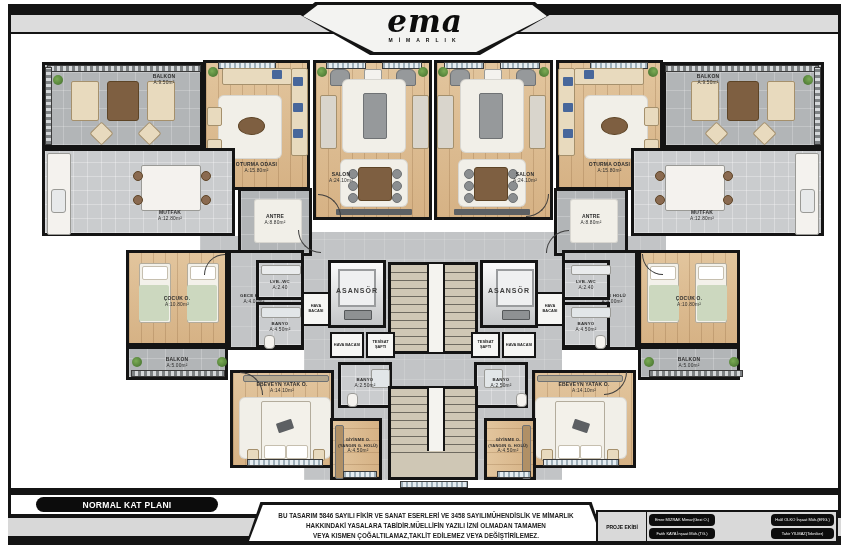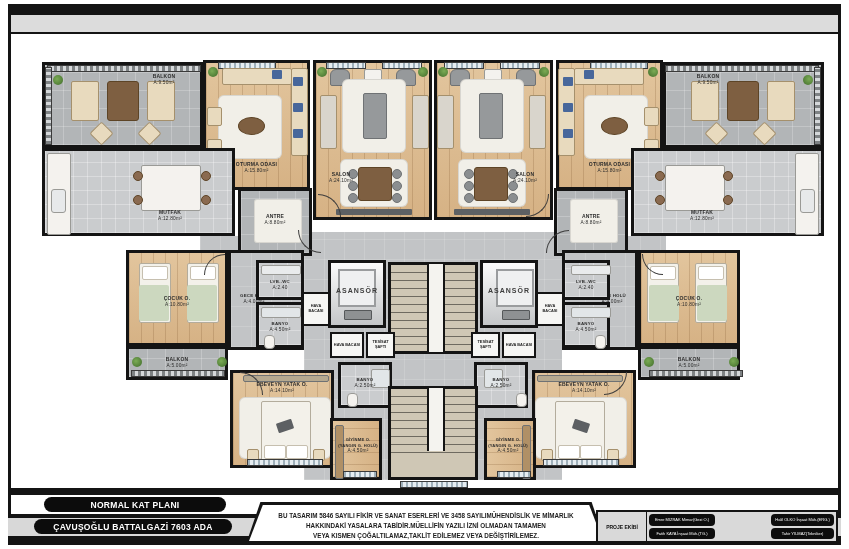--- a/index.html
+++ b/index.html
@@ -92,20 +92,26 @@
   .lift-lbl{position:absolute;left:0;right:0;top:24px;text-align:center;font-size:7px;font-weight:bold;
        color:#3d3d3d;letter-spacing:1px;z-index:5;}
 </style>
 </head>
 <body>
 
 <div class="page">
 
   <div class="black" style="left:8px;top:4px;width:833px;height:9px"></div>
   <div class="band-top"></div>
+  <div class="badge-out">
+    <div class="badge-in">
+      <div class="logo">ema</div>
+      <div class="logo-sub">MİMARLIK</div>
+    </div>
+  </div>
 
   <div class="black" style="left:8px;top:4px;width:3px;height:540px"></div>
   <div class="black" style="left:838px;top:4px;width:3px;height:540px"></div>
 
   <div class="abs hall" style="left:304px;top:232px;width:258px;height:248px;z-index:0"></div>
   <div class="abs hall" style="left:200px;top:236px;width:106px;height:16px;z-index:0"></div>
   <div class="abs hall" style="left:560px;top:236px;width:106px;height:16px;z-index:0"></div>
 
   <div class="r tile" style="left:42px;top:62px;width:161px;height:86px">
     <div class="rail" style="left:2px;top:0;width:152px"></div>
@@ -492,28 +498,25 @@
   <div class="arc" style="left:298px;top:230px;width:22px;height:22px"></div>
   <div class="arc" style="left:546px;top:230px;width:22px;height:22px;transform:rotate(90deg)"></div>
   <div class="arc" style="left:318px;top:194px;width:22px;height:22px;transform:rotate(180deg)"></div>
   <div class="arc" style="left:526px;top:194px;width:22px;height:22px;transform:rotate(270deg)"></div>
   <div class="arc" style="left:204px;top:254px;width:20px;height:20px;transform:rotate(90deg)"></div>
   <div class="arc" style="left:642px;top:254px;width:20px;height:20px"></div>
   <div class="arc" style="left:240px;top:372px;width:22px;height:22px;transform:rotate(180deg)"></div>
   <div class="arc" style="left:604px;top:372px;width:22px;height:22px;transform:rotate(270deg)"></div>
 
   <div class="black" style="left:8px;top:488px;width:833px;height:7px"></div>
-  <div class="pill-big" style="left:44px;top:497px;width:182px;height:15px">
+  <div class="pill-big" style="left:36px;top:497px;width:182px;height:15px">
     <span>NORMAL KAT PLANI</span>
   </div>
   <div class="black" style="left:8px;top:514px;width:833px;height:3px"></div>
   <div class="band-bot"></div>
-  <div class="pill-big" style="left:34px;top:519px;width:198px;height:15px">
-    <span>ÇAVUŞOĞLU BATTALGAZİ 7603 ADA</span>
-  </div>
   <div class="black" style="left:8px;top:536px;width:833px;height:9px"></div>
 
   <div class="cp-out">
     <div class="cp-in">
       <div>BU TASARIM 5846 SAYILI FİKİR VE SANAT ESERLERİ VE 3458 SAYILIMÜHENDİSLİK VE MİMARLIK</div>
       <div>HAKKINDAKİ YASALARA TABİDİR.MÜELLİFİN YAZILI İZNİ OLMADAN TAMAMEN</div>
       <div>VEYA KISMEN ÇOĞALTILAMAZ,TAKLİT EDİLEMEZ VEYA DEĞİŞTİRİLEMEZ.</div>
     </div>
   </div>
 

